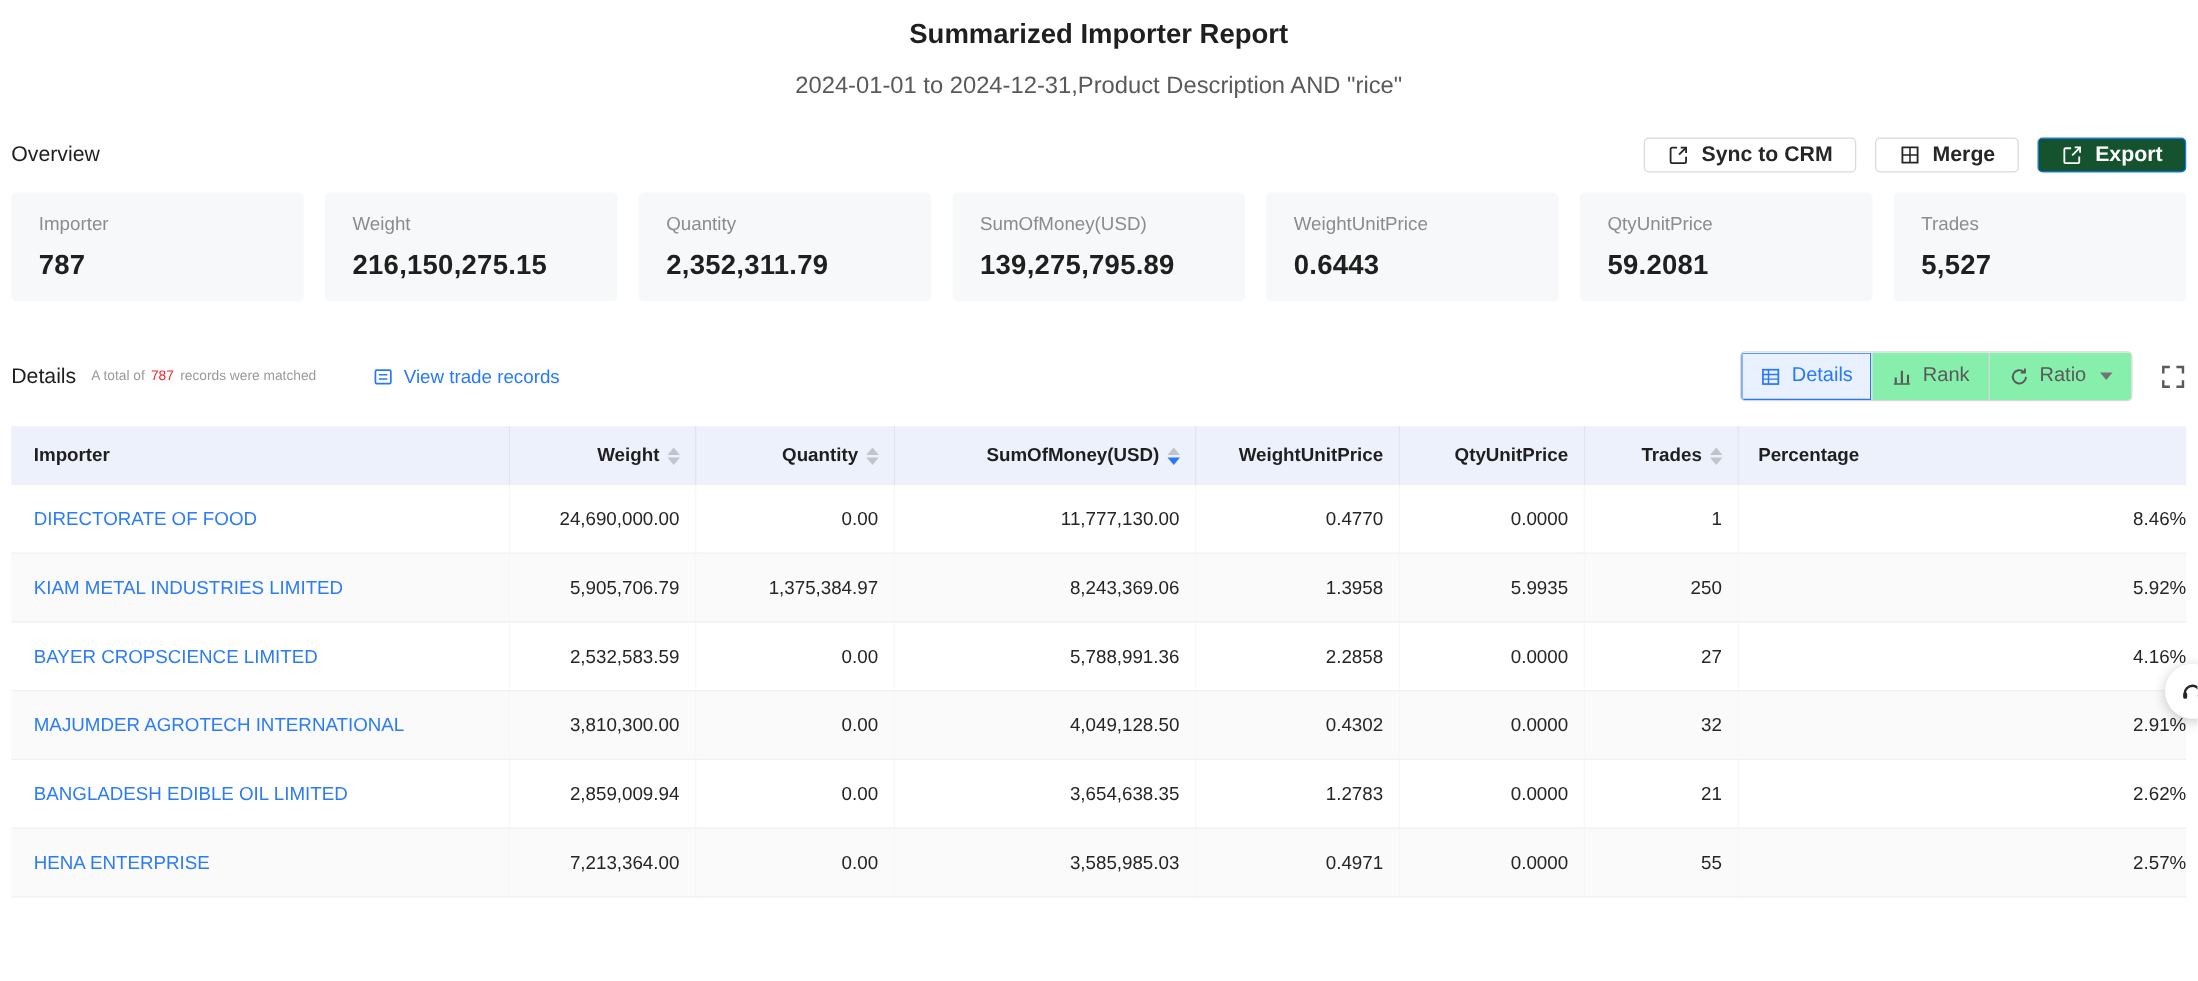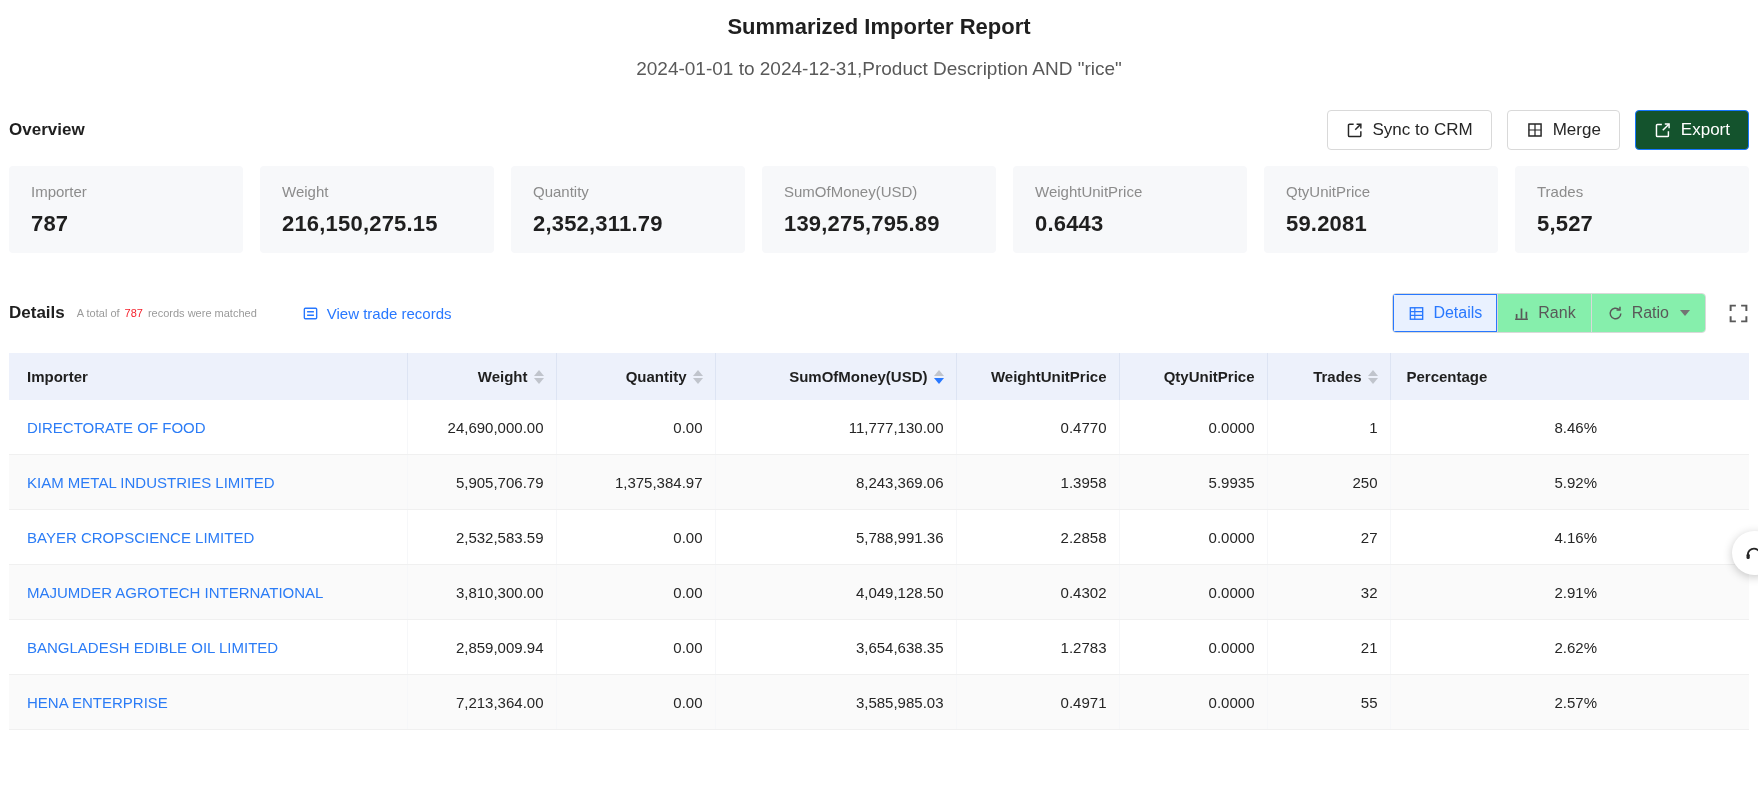--- a/index.html
+++ b/index.html
@@ -6,25 +6,25 @@
   body{
     width:1758px;height:785px;position:relative;overflow:hidden;
     background:#fff;color:#262626;
     font-family:"Liberation Sans",sans-serif;
   }
   .page{padding:0 9px}
   .page-title{text-align:center;padding-top:14px;font-size:22px;font-weight:700;color:#1f1f1f}
   .page-subtitle{text-align:center;margin-top:18px;font-size:19px;color:#595959}
 
   .overview-bar{display:flex;justify-content:space-between;align-items:center;margin-top:30px}
-  .section-heading{font-size:17px;font-weight:700;color:#1f1f1f}
+  .section-heading{font-size:17px;font-weight:400;color:#1f1f1f}
   .overview-actions{display:flex;gap:15px}
-  .btn{display:inline-flex;align-items:center;gap:9px;height:40px;padding:0 18px;
+  .btn{display:inline-flex;align-items:center;gap:9px;height:28px;padding:0 18px;
        border:1px solid #d9d9d9;border-radius:4px;background:#fff;font-size:17px;color:#262626;
-       cursor:pointer;font-family:inherit;font-weight:400}
+       cursor:pointer;font-family:inherit;font-weight:700}
   .btn-primary{background:#14532d;border-color:#1677ff;color:#fff}
   .ic{display:inline-flex;align-items:center}
 
   .stats-row{display:flex;gap:17px;margin-top:16px}
   .stat-card{flex:1;background:#f7f8fa;border-radius:4px;padding:17px 22px;height:87px;box-sizing:border-box}
   .stat-label{font-size:15px;color:#8c8c8c}
   .stat-value{margin-top:11px;font-size:22px;font-weight:700;color:#1f1f1f;letter-spacing:.2px}
 
   .details-bar{display:flex;justify-content:space-between;align-items:center;margin-top:40px}
   .details-left{display:flex;align-items:center}
@@ -50,21 +50,21 @@
   .sort{display:inline-flex;flex-direction:column;margin-left:6px;cursor:pointer}
   .sort i{display:block;width:0;height:0;border-left:5px solid transparent;border-right:5px solid transparent}
   .sort .tri-up{border-bottom:6px solid #c0c4cc;margin-bottom:2px}
   .sort .tri-down{border-top:6px solid #c0c4cc}
   .sort.desc .tri-down{border-top-color:#2878ff}
 
   .data-table tbody td{height:54px;font-size:15px;color:#262626;
        border-bottom:1px solid #f0f0f0;border-right:1px solid #f6f7f9;padding:0;background-clip:padding-box}
   .data-table tbody td:last-child{border-right:none}
   .data-table tbody tr:nth-child(even) td{background:#fafafa}
-  .al{text-align:center;padding-left:12px !important}
+  .al{text-align:right;padding-left:12px !important}
   .c-first{text-align:left;padding-left:18px !important}
   .ar{text-align:right;padding-right:12px !important}
   .link{color:#2b7cf6;cursor:pointer;text-decoration:none}
 
   .float-help{position:absolute;top:531px;right:-18px;width:44px;height:44px;border-radius:50%;
        background:#fff;box-shadow:0 2px 10px rgba(0,0,0,.22);display:flex;align-items:center;justify-content:center;cursor:pointer}
 </style>
 </head>
 <body>
 

